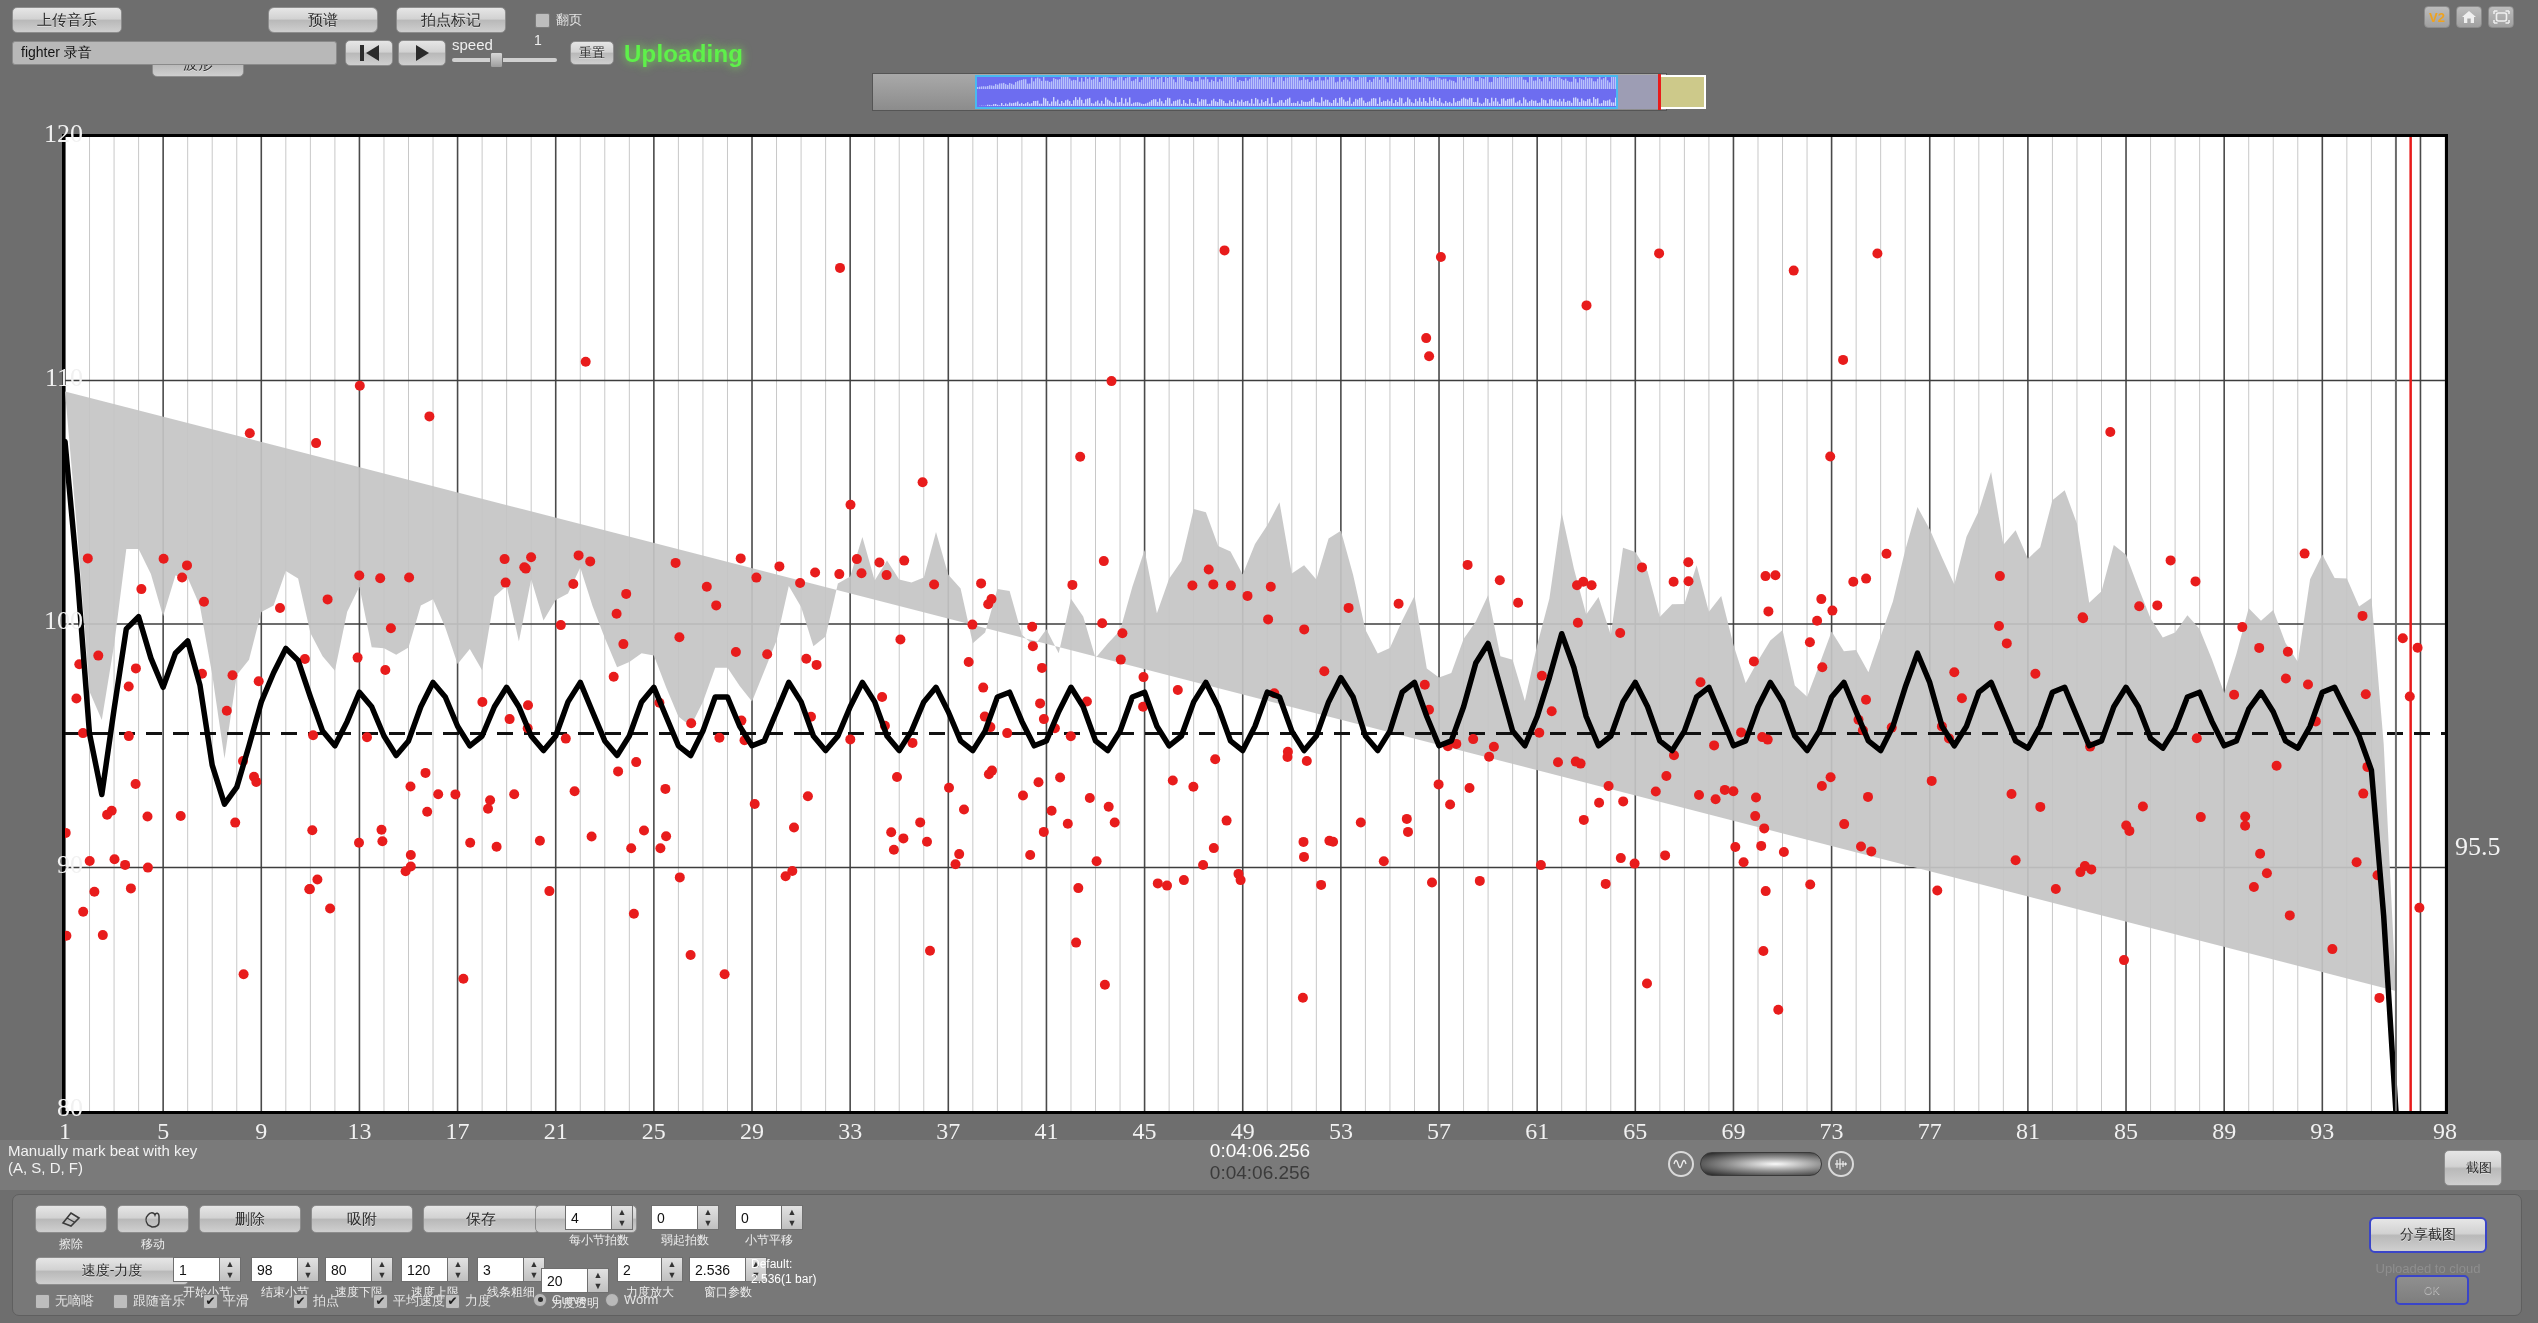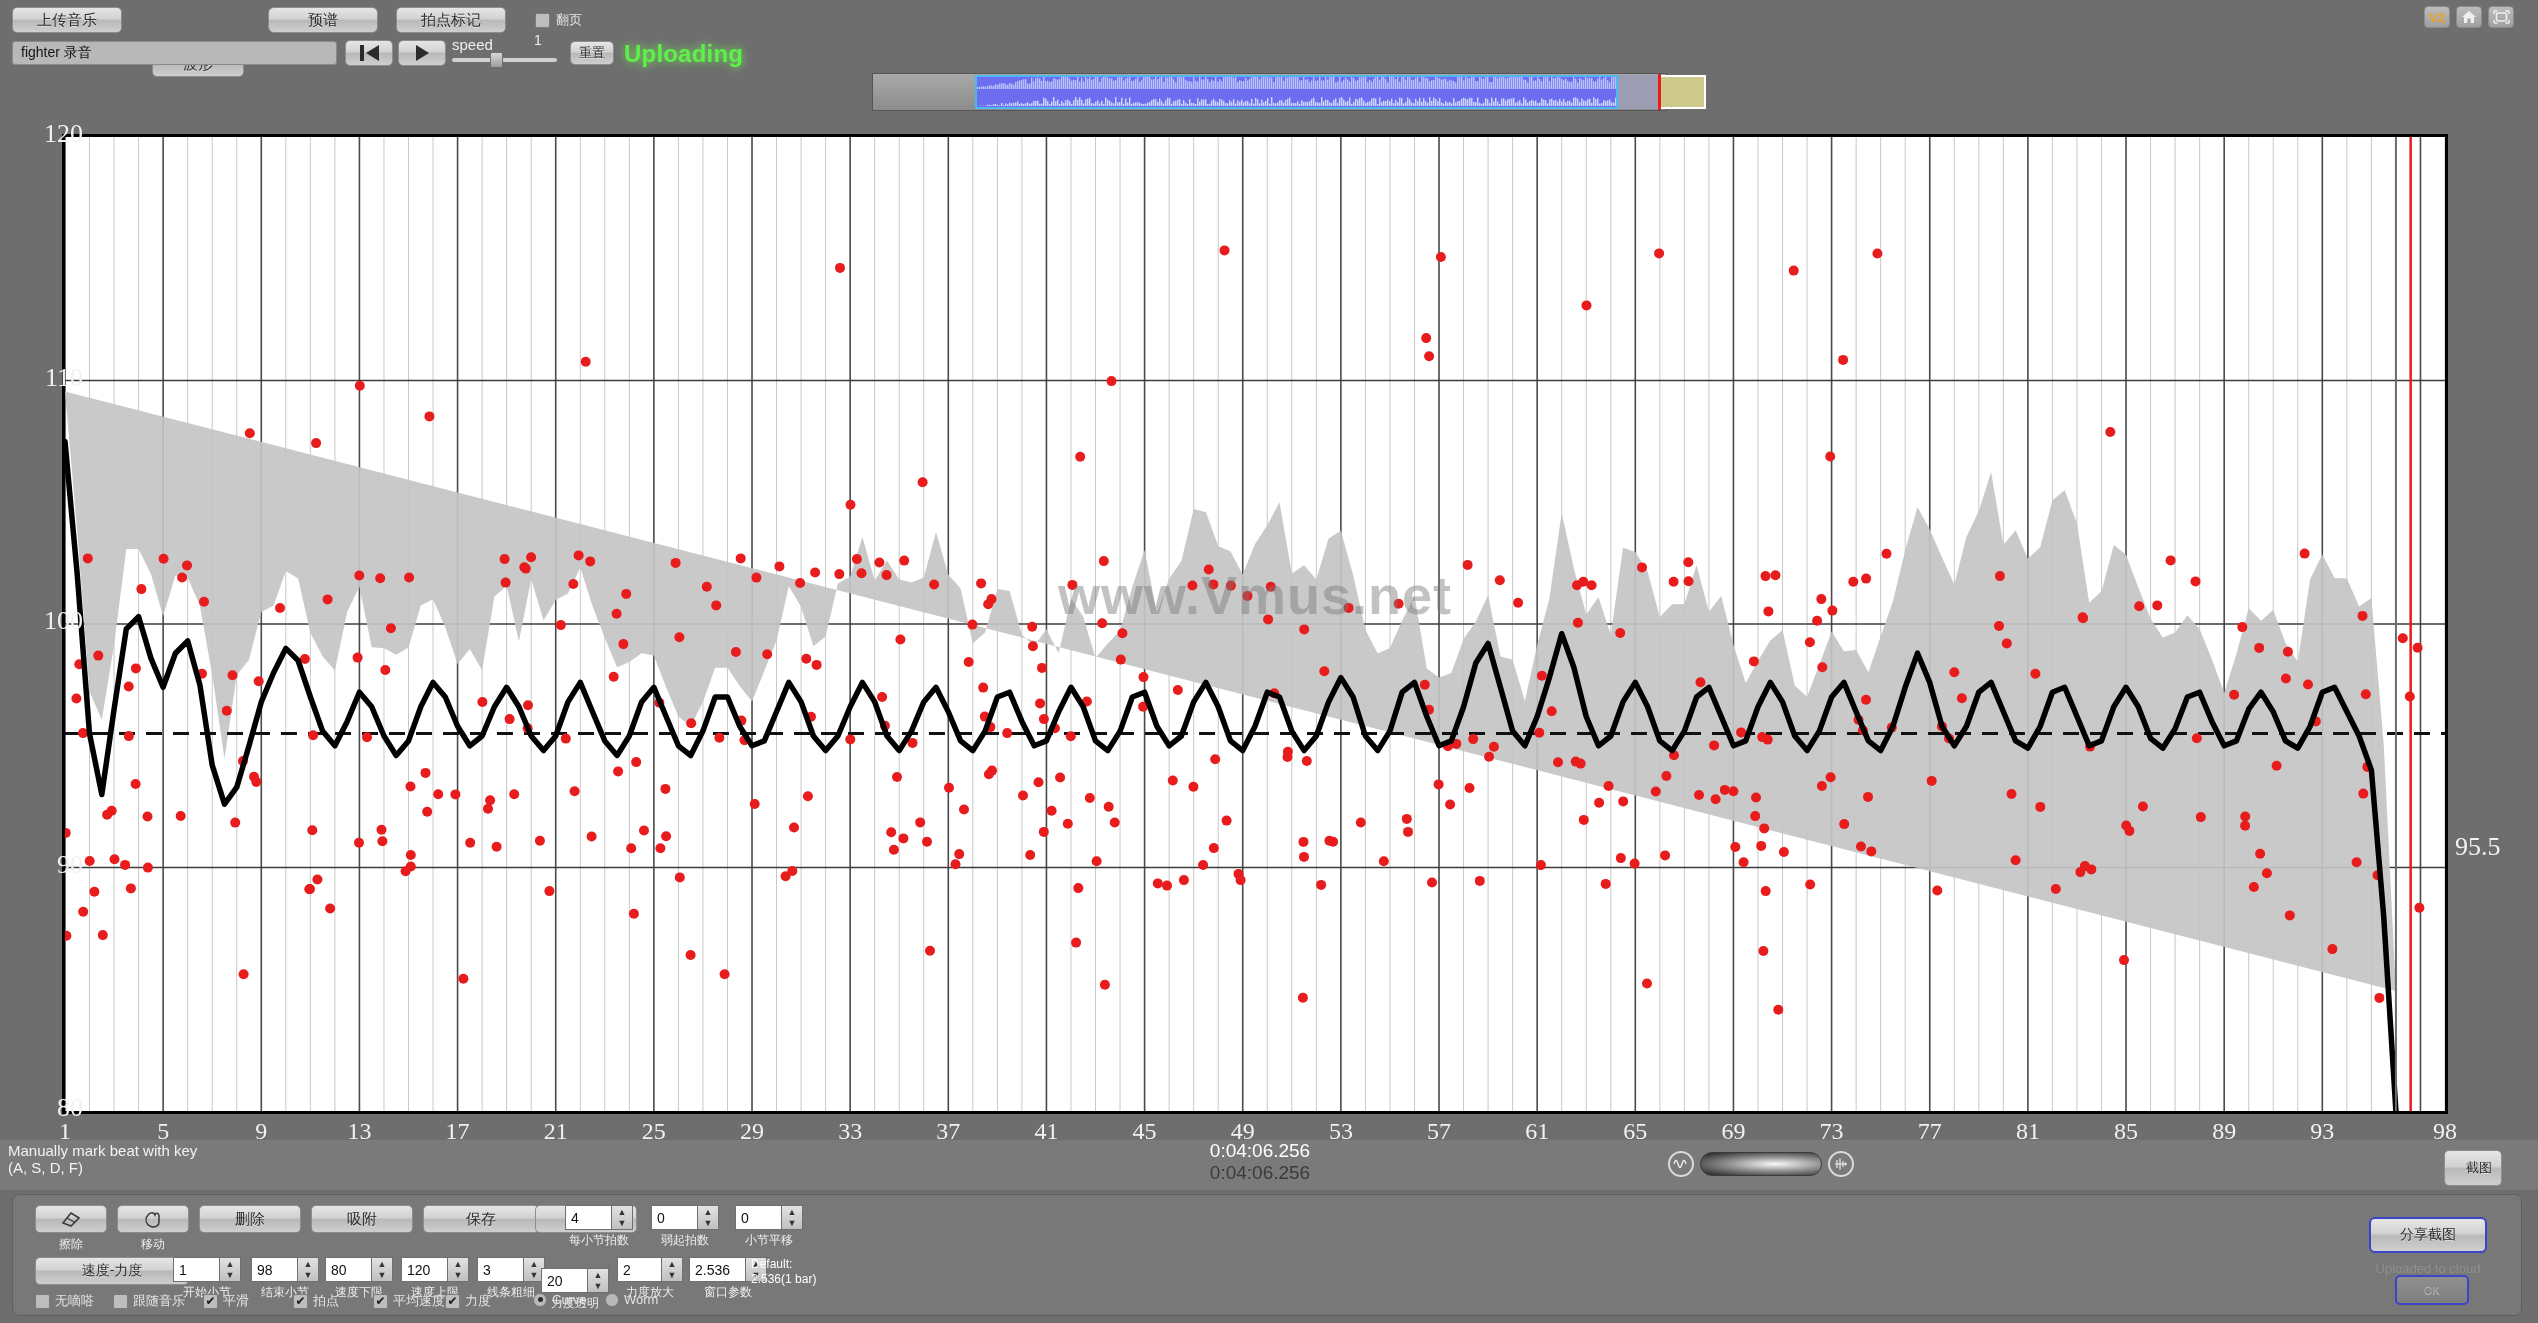--- a/index.html
+++ b/index.html
@@ -1358,21 +1358,20 @@
           <circle cx="1649.1" cy="608.4" r="5" fill="#e81c1c"></circle>
           <circle cx="1659.8" cy="652.9" r="5" fill="#e81c1c"></circle>
           <circle cx="1801.1" cy="441.6" r="5" fill="#e81c1c"></circle>
           <circle cx="796.5" cy="436.3" r="5" fill="#e81c1c"></circle>
           <circle cx="405.2" cy="705.7" r="5" fill="#e81c1c"></circle>
           <circle cx="1283.6" cy="470.9" r="5" fill="#e81c1c"></circle>
           <path d="M0.0,304.4L12.3,438.3L24.5,596.6L36.8,657.5L49.1,572.2L61.3,491.9L73.6,479.7L85.9,521.1L98.1,550.3L110.4,516.2L122.7,504.0L134.9,547.9L147.2,628.2L159.5,667.2L171.8,650.1L184.0,608.8L196.3,564.9L208.6,535.7L220.8,511.4L233.1,523.5L245.4,560.0L257.6,594.1L269.9,608.8L282.2,584.4L294.4,555.2L306.7,569.8L319.0,599.0L331.2,618.5L343.5,603.9L355.8,569.8L368.0,545.4L380.3,560.0L392.6,589.3L404.8,608.8L417.1,599.0L429.4,569.8L441.6,550.3L453.9,569.8L466.2,599.0L478.5,613.6L490.7,599.0L503.0,564.9L515.3,545.4L527.5,574.7L539.8,603.9L552.1,618.5L564.3,599.0L576.6,564.9L588.9,550.3L601.1,579.5L613.4,608.8L625.7,618.5L637.9,594.1L650.2,560.0L662.5,560.0L674.7,589.3L687.0,608.8L699.3,603.9L711.5,574.7L723.8,545.4L736.1,564.9L748.4,599.0L760.6,613.6L772.9,599.0L785.2,569.8L797.4,545.4L809.7,564.9L822.0,599.0L834.2,613.6L846.5,594.1L858.8,564.9L871.0,550.3L883.3,574.7L895.6,603.9L907.8,613.6L920.1,594.1L932.4,560.0L944.6,555.2L956.9,584.4L969.2,608.8L981.4,603.9L993.7,574.7L1006.0,550.3L1018.2,569.8L1030.5,603.9L1042.8,613.6L1055.1,594.1L1067.3,560.0L1079.6,555.2L1091.9,589.3L1104.1,608.8L1116.4,599.0L1128.7,564.9L1140.9,545.4L1153.2,569.8L1165.5,603.9L1177.7,613.6L1190.0,589.3L1202.3,555.2L1214.5,560.0L1226.8,594.1L1239.1,613.6L1251.3,599.0L1263.6,564.9L1275.9,540.6L1288.1,560.0L1300.4,599.0L1312.7,613.6L1324.9,594.1L1337.2,555.2L1349.5,545.4L1361.8,579.5L1374.0,608.8L1386.3,603.9L1398.6,569.8L1410.8,526.0L1423.1,506.5L1435.4,550.3L1447.6,594.1L1459.9,608.8L1472.2,579.5L1484.4,540.6L1496.7,496.7L1509.0,530.8L1521.2,579.5L1533.5,608.8L1545.8,599.0L1558.0,564.9L1570.3,545.4L1582.6,569.8L1594.8,603.9L1607.1,613.6L1619.4,594.1L1631.6,560.0L1643.9,550.3L1656.2,579.5L1668.5,608.8L1680.7,603.9L1693.0,569.8L1705.3,545.4L1717.5,564.9L1729.8,599.0L1742.1,613.6L1754.3,594.1L1766.6,560.0L1778.9,545.4L1791.1,574.7L1803.4,603.9L1815.7,613.6L1827.9,589.3L1840.2,550.3L1852.5,516.2L1864.7,545.4L1877.0,589.3L1889.3,608.8L1901.5,589.3L1913.8,555.2L1926.1,545.4L1938.4,574.7L1950.6,603.9L1962.9,611.2L1975.2,589.3L1987.4,555.2L1999.7,550.3L2012.0,579.5L2024.2,608.8L2036.5,603.9L2048.8,569.8L2061.0,550.3L2073.3,569.8L2085.6,601.4L2097.8,611.2L2110.1,591.7L2122.4,560.0L2134.6,555.2L2146.9,584.4L2159.2,608.8L2171.4,603.9L2183.7,572.2L2196.0,555.2L2208.2,574.7L2220.5,603.9L2232.8,611.2L2245.1,589.3L2257.3,555.2L2269.6,550.3L2281.9,574.7L2294.1,599.0L2306.4,633.1L2318.7,779.2L2330.9,974.0L2343.2,NaNL2355.5,NaNL2367.7,NaNL2380.0,NaN" fill="none" stroke="#000000" stroke-width="5.5" stroke-linejoin="round" stroke-linecap="round"></path>
           <line x1="2345.649484536082" y1="0" x2="2345.649484536082" y2="974" stroke="#e81c1c" stroke-width="2.5"></line>
           <line x1="2330.9278350515465" y1="0" x2="2330.9278350515465" y2="974" stroke="#6b6b6b" stroke-width="2"></line>
         </svg>
-      <div id="watermark">www.Vmus.net</div>
     </div>
   </div>
   <div id="axisLabels">
       <div class="ylab" style="top: 1px;">120</div>
       <div class="ylab" style="top: 244.5px;">110</div>
       <div class="ylab" style="top: 488px;">100</div>
       <div class="ylab" style="top: 731.5px;">90</div>
       <div class="ylab" style="top: 975px;">80</div>
       <div class="xlab" style="left: 65px;">1</div>
       <div class="xlab" style="left: 163.144px;">5</div>

